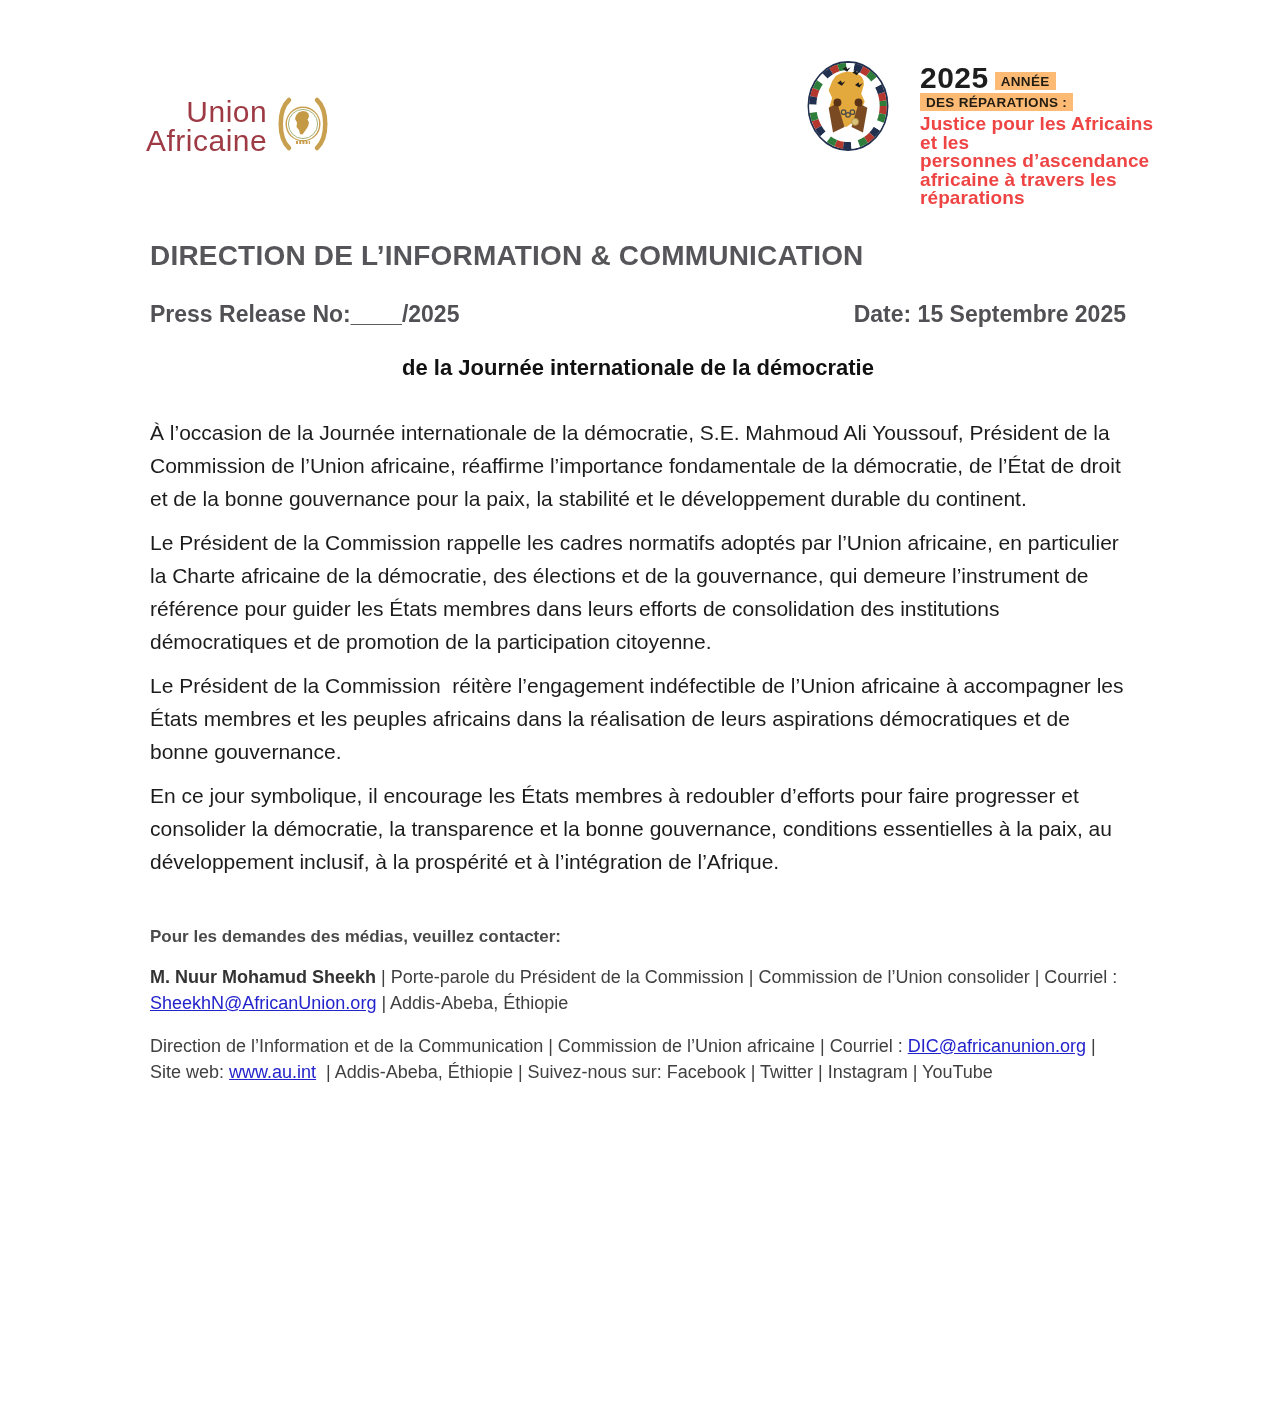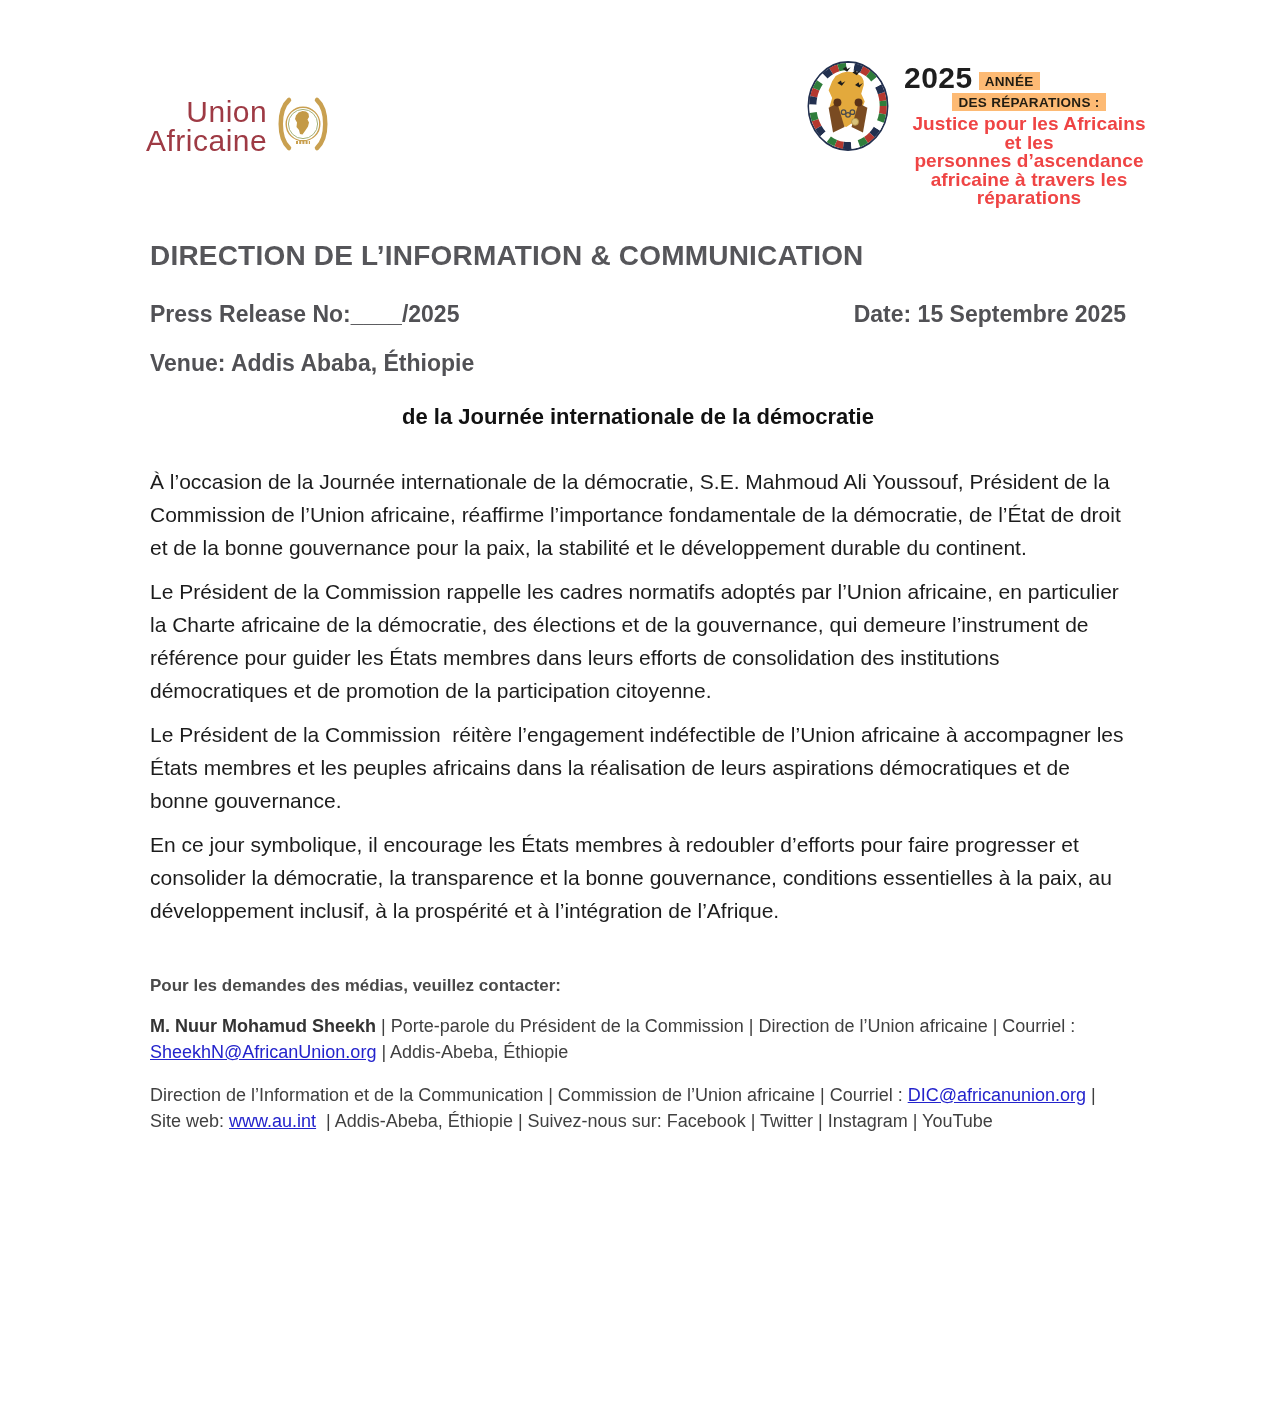--- a/index.html
+++ b/index.html
@@ -16,21 +16,21 @@
     display:flex;align-items:center;gap:6px;
   }
   .au-text{
     text-align:right;
     color:#9E3A44;
     font-size:30px;line-height:29px;font-weight:400;
     letter-spacing:0.5px;
   }
   .rep-logo{
     position:absolute;left:804px;top:56px;
-    display:flex;align-items:flex-start;gap:12px;text-align:center;
+    display:flex;align-items:flex-start;gap:28px;
   }
   .rep-text{padding-top:10px;width:250px;}
   .rep-row1{display:flex;align-items:flex-end;gap:6px;margin-bottom:3px;}
   .rep-year{
     font-size:30px;font-weight:800;color:#1e1e1e;line-height:24px;
     letter-spacing:0.5px;
   }
   .rep-badge{
     background:#fdba74;color:#221d12;
     font-size:13.5px;font-weight:800;
@@ -142,33 +142,32 @@
 
   <div class="content">
 
     <div class="department">DIRECTION DE L’INFORMATION &amp; COMMUNICATION</div>
 
     <div class="press-row">
       <span>Press Release No:____/2025</span>
       <span>Date: 15 Septembre 2025</span>
     </div>
 
-    <div class="venue">Venue: Addis Ababa, Éthiopie</div>
 
     <div class="doc-title">
       <div>de la Journée internationale de la démocratie</div>
     </div>
 
     <div class="body-copy">
       <p class="para">À l’occasion de la Journée internationale de la démocratie, S.E. Mahmoud Ali Youssouf, Président de la Commission de l’Union africaine, réaffirme l’importance fondamentale de la démocratie, de l’État de droit et de la bonne gouvernance pour la paix, la stabilité et le développement durable du continent.</p>
       <p class="para">Le Président de la Commission rappelle les cadres normatifs adoptés par l’Union africaine, en particulier la Charte africaine de la démocratie, des élections et de la gouvernance, qui demeure l’instrument de référence pour guider les États membres dans leurs efforts de consolidation des institutions démocratiques et de promotion de la participation citoyenne.</p>
       <p class="para">Le Président de la Commission  réitère l’engagement indéfectible de l’Union africaine à accompagner les États membres et les peuples africains dans la réalisation de leurs aspirations démocratiques et de bonne gouvernance.</p>
       <p class="para">En ce jour symbolique, il encourage les États membres à redoubler d’efforts pour faire progresser et consolider la démocratie, la transparence et la bonne gouvernance, conditions essentielles à la paix, au  développement inclusif, à la prospérité et à l’intégration de l’Afrique.</p>
     </div>
 
     <div class="contact-heading">Pour les demandes des médias, veuillez contacter:</div>
 
-    <p class="contact-para"><span class="name">M. Nuur Mohamud Sheekh</span><span> | Porte-parole du Président de la Commission | Direction de l’Union africaine | Courriel : </span><a class="link">SheekhN@AfricanUnion.org</a><span> | Addis-Abeba, Éthiopie</span></p>
+    <p class="contact-para"><span class="name">M. Nuur Mohamud Sheekh</span><span> | Porte-parole du Président de la Commission | Commission de l’Union consolider | Courriel : </span><a class="link">SheekhN@AfricanUnion.org</a><span> | Addis-Abeba, Éthiopie</span></p>
 
     <p class="contact-para"><span>Direction de l’Information et de la Communication | Commission de l’Union africaine | Courriel : </span><a class="link">DIC@africanunion.org</a><span> | Site web: </span><a class="link">www.au.int</a><span>  | Addis-Abeba, Éthiopie | Suivez-nous sur: Facebook | Twitter | Instagram | YouTube</span></p>
 
   </div>
 </div>
 
 </body></html>

